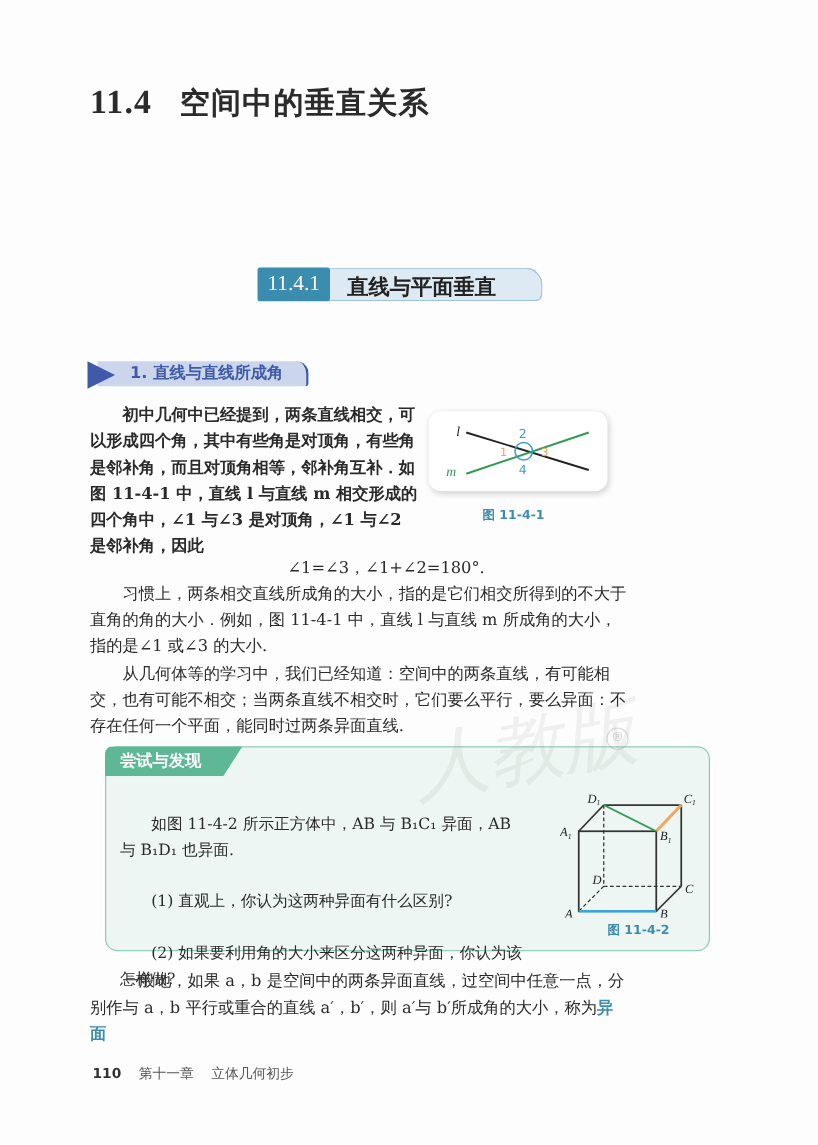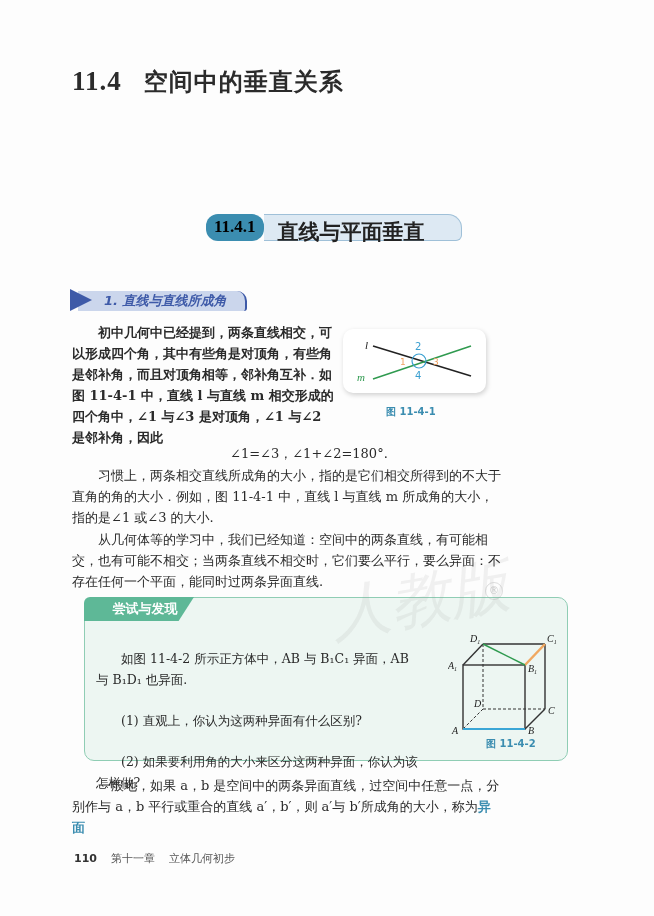--- a/index.html
+++ b/index.html
@@ -3,44 +3,44 @@
 <meta charset="utf-8">
 <style>
   * { box-sizing: border-box; margin: 0; padding: 0; }
   html, body { width: 654px; height: 916px; background: #fdfdfd; overflow: hidden; }
   body { position: relative; font-family: "DejaVu Serif", "Liberation Serif", serif; color: #2a2a2a; }
 
   .chapter-title { position: absolute; left: 72px; top: 66px; font-size: 24px; font-weight: bold; color: #2b2b2b; letter-spacing: 1px; }
   .chapter-title .num { font-family: "Liberation Serif", serif; font-size: 27px; margin-right: 22px; text-align: right; }
 
   .section-banner { position: absolute; left: 206px; top: 214px; height: 27px; display: flex; align-items: stretch; }
-  .section-banner .num { background: #3b8db0; color: #000000; font-family: "Liberation Serif", serif; font-weight: bold; font-size: 17px; padding: 3px 8px 0 8px; border-radius: 12px; }
-  .section-banner .title { background: #dde9f3; color: #222; font-weight: bold; font-size: 21px; padding: 3px 36px 0 14px; border-radius: 0 14px 6px 0; border: 1px solid #9fc0d8; border-left: none; }
+  .section-banner .num { background: #3b8db0; color: #ffffff; font-family: "Liberation Serif", serif; font-weight: normal; font-size: 17px; padding: 3px 8px 0 8px; border-radius: 2px; }
+  .section-banner .title { background: #dde9f3; color: #222; font-weight: bold; font-size: 17px; padding: 3px 36px 0 14px; border-radius: 0 14px 6px 0; border: 1px solid #9fc0d8; border-left: none; }
 
-  .sub-banner { position: absolute; left: 70px; top: 289px; height: 22px; display: flex; align-items: flex-end; font-style: italic; }
+  .sub-banner { position: absolute; left: 70px; top: 289px; height: 22px; display: flex; align-items: flex-start; }
   .sub-banner .arrow { width: 0; height: 0; border-top: 11px solid transparent; border-bottom: 11px solid transparent; border-left: 22px solid #3e5aa8; position: relative; z-index: 2; }
   .sub-banner .bar { background: #cbd6ec; height: 20px; margin-left: -14px; padding: 0 18px 0 26px; border-radius: 0 10px 3px 0; border-right: 2px solid #3e5aa8; font-family: "DejaVu Sans", sans-serif; font-size: 13px; font-weight: bold; color: #3e5aa8; line-height: 20px; }
 
   .para { position: absolute; font-size: 13px; line-height: 21px; color: #2a2a2a; }
   .para p { text-indent: 2em; }
   .p1 { left: 72px; top: 322px; width: 264px; font-weight: bold; }
   .formula { position: absolute; left: 230px; top: 445px; font-size: 13px; }
   .p2 { left: 72px; top: 465px; width: 430px; }
   .p3 { left: 72px; top: 529px; width: 430px; }
   .p-final { left: 72px; top: 775px; width: 430px; }
   .term { color: #3b8db0; font-weight: bold; }
 
   .fig1 { position: absolute; left: 343px; top: 329px; width: 143px; height: 64px; background: #fff; border-radius: 10px; box-shadow: 1px 2px 5px rgba(0,0,0,0.18); }
   .fig-caption { position: absolute; font-family: "DejaVu Sans", sans-serif; font-size: 10px; font-weight: bold; color: #3b8db0; }
   .fig1-cap { left: 386px; top: 405px; }
 
   .watermark { position: absolute; left: 330px; top: 560px; font-size: 60px; color: rgba(150,150,150,0.12); font-style: italic; transform: rotate(-10deg); }
   .reg { position: absolute; left: 485px; top: 582px; width: 18px; height: 18px; border: 1.5px solid rgba(160,160,160,0.35); border-radius: 50%; font-family: "DejaVu Sans", sans-serif; font-size: 10px; color: rgba(160,160,160,0.5); text-align: center; line-height: 15px; }
 
-  .explore-tab { position: absolute; left: 84px; top: 597px; width: 110px; height: 24px; background: #5eb897; border-radius: 6px 0 0 0; clip-path: polygon(0 0, 100% 0, 86% 100%, 0 100%); font-family: "DejaVu Sans", sans-serif; font-weight: bold; font-size: 13px; color: #fff; padding: 3px 0 0 12px; text-align: center; }
+  .explore-tab { position: absolute; left: 84px; top: 597px; width: 110px; height: 24px; background: #5eb897; border-radius: 6px 0 0 0; clip-path: polygon(0 0, 100% 0, 86% 100%, 0 100%); font-family: "DejaVu Sans", sans-serif; font-weight: bold; font-size: 13px; color: #fff; padding: 3px 0 0 12px; }
   .explore-box { position: absolute; left: 84px; top: 597px; width: 484px; height: 164px; border: 1.5px solid #8fcdb4; border-radius: 10px; background: #edf6f2; }
   .explore-text { position: absolute; left: 96px; top: 628px; width: 322px; font-size: 12.5px; line-height: 21px; color: #2a2a2a; }
   .explore-text p.ind { text-indent: 2em; margin-top: 20px; }
   .fig2 { position: absolute; left: 448px; top: 614px; }
   .fig2-cap { left: 486px; top: 737px; }
 
   .footer { position: absolute; left: 74px; top: 851px; font-size: 11px; color: #555; font-family: "DejaVu Sans", sans-serif; }
   .footer .page-num { font-weight: bold; color: #333; margin-right: 14px; }
   .footer .chap { margin-right: 14px; }
 </style>

